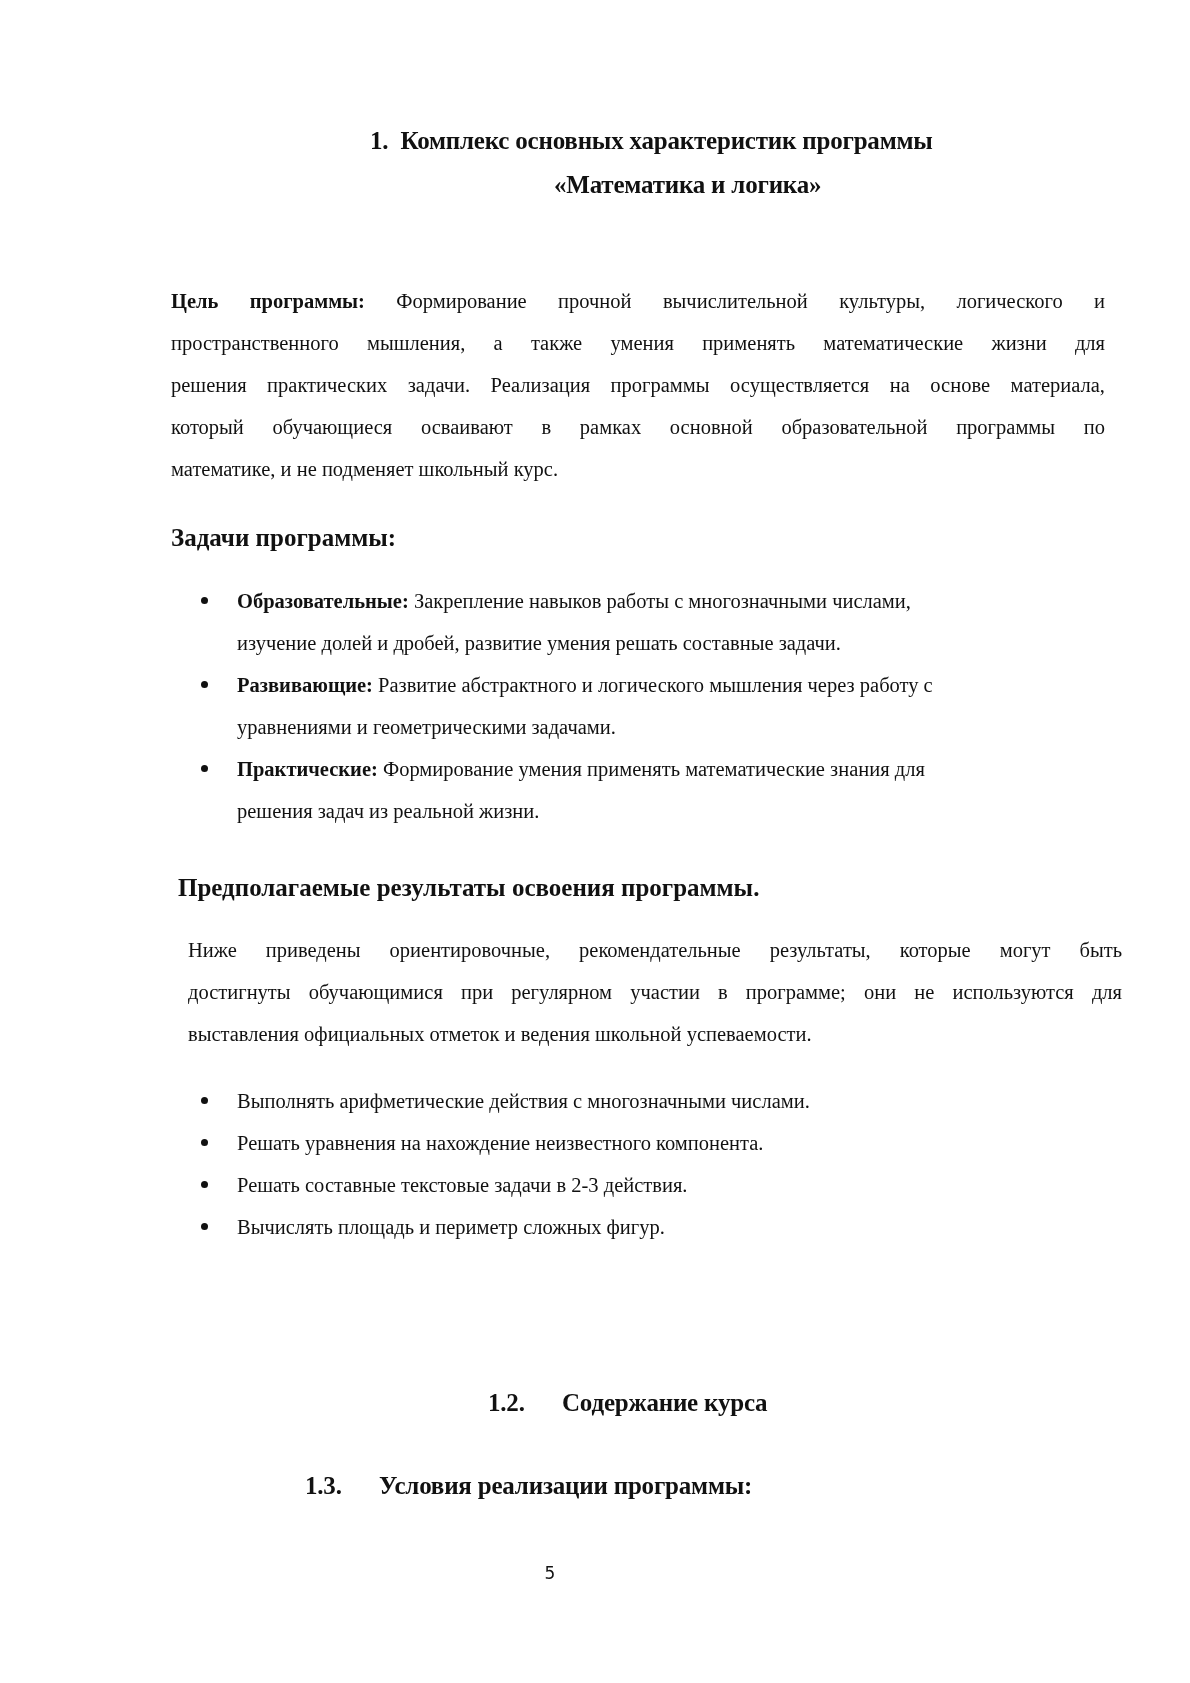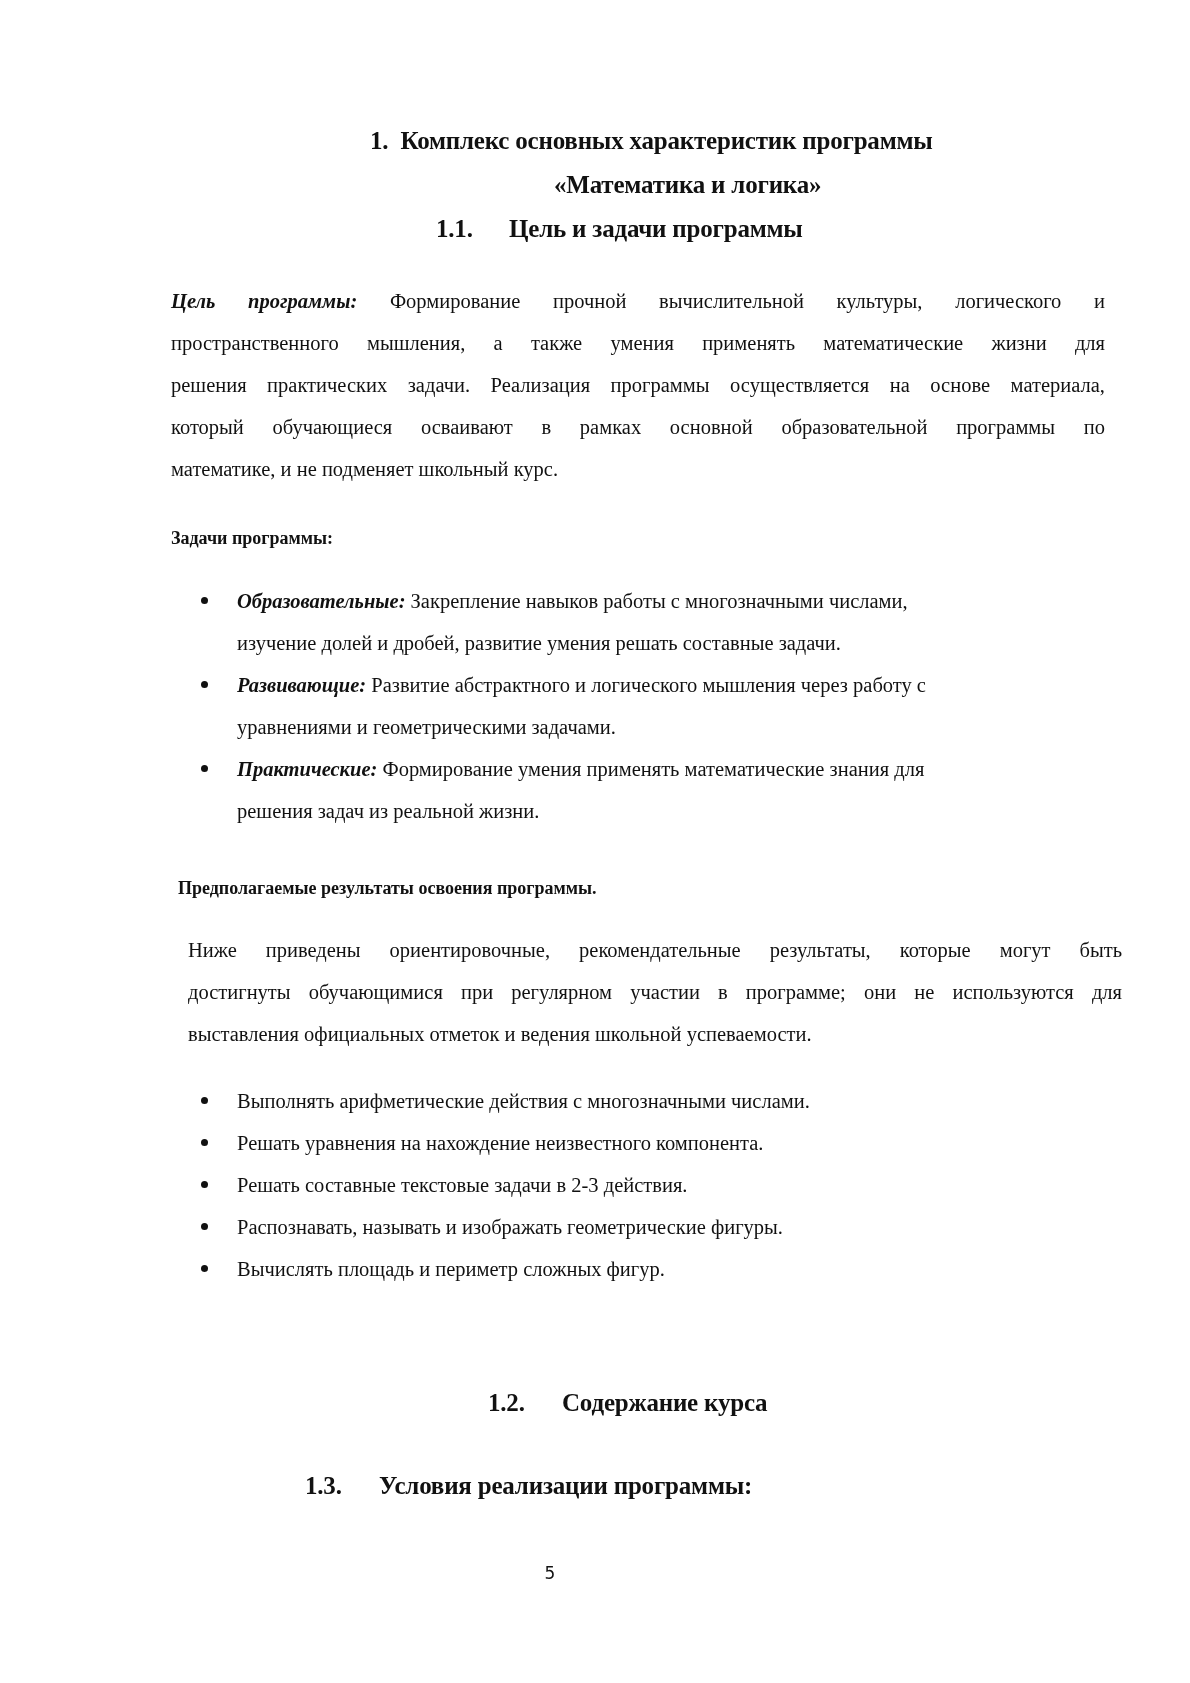--- a/index.html
+++ b/index.html
@@ -5,41 +5,38 @@
   html, body { margin: 0; padding: 0; background: #ffffff; }
   body { width: 1190px; height: 1683px; position: relative; overflow: hidden;
          font-family: "Liberation Serif", "DejaVu Serif", serif; color: #111; }
   .page { position: absolute; left: 0; top: 0; width: 1190px; height: 1451px; }
   .abs { position: absolute; }
   .h { font-weight: bold; font-size: 25px; line-height: 30px; white-space: nowrap; letter-spacing: -0.2px; }
   .h .num { display: inline-block; }
   .body-text { font-size: 20.5px; line-height: 42px; }
   .line { display: block; text-align: justify; text-align-last: justify; height: 42px; }
   .line.last { text-align-last: left; }
-  .bold { font-weight: bold; font-style: italic; }
-  .sub { font-weight: bold; font-size: 18px; line-height: 30px; }
+  .bold { font-weight: bold; }
+  .sub { font-weight: bold; font-size: 25px; line-height: 30px; }
   ul.bullets { list-style: none; margin: 0; padding: 0; }
   ul.bullets li { position: relative; padding-left: 66px; font-size: 20.5px; line-height: 42px; }
   ul.bullets li .dot { position: absolute; left: 30px; top: 17px; width: 7px; height: 7px;
                        border-radius: 50%; background: #111; }
   .pagenum { font-family: "DejaVu Sans", "Liberation Sans", sans-serif; font-size: 17px; }
 </style>
 </head>
 <body>
 
 <div class="page">
 
   <div class="abs h" style="left:370px; top:126px;">
     <span>1.</span>&nbsp;&nbsp;<span>Комплекс основных характеристик программы</span>
   </div>
   <div class="abs h" style="left:554px; top:170px;">«Математика и логика»</div>
 
-  <div class="abs h" style="left:436px; top:214px;">
-    <span class="num" style="width:73px;">1.1.</span><span>Цель и задачи программы</span>
-  </div>
 
   <div class="abs body-text" style="left:171px; top:280px; width:934px;">
     <span class="line"><span class="bold">Цель программы:</span><span> Формирование прочной вычислительной культуры, логического и</span></span>
     <span class="line">пространственного мышления, а также умения применять математические жизни для</span>
     <span class="line">решения практических задачи. Реализация программы осуществляется на основе материала,</span>
     <span class="line">который обучающиеся осваивают в рамках основной образовательной программы по</span>
     <span class="line last">математике, и не подменяет школьный курс.</span>
   </div>
 
   <div class="abs sub" style="left:171px; top:523px;">Задачи программы:</div>
@@ -67,21 +64,20 @@
   <div class="abs body-text" style="left:188px; top:929px; width:934px;">
     <span class="line">Ниже приведены ориентировочные, рекомендательные результаты, которые могут быть</span>
     <span class="line">достигнуты обучающимися при регулярном участии в программе; они не используются для</span>
     <span class="line last">выставления официальных отметок и ведения школьной успеваемости.</span>
   </div>
 
   <ul class="abs bullets" style="left:171px; top:1080px; width:934px;">
     <li><span class="dot"></span><span>Выполнять арифметические действия с многозначными числами.</span></li>
     <li><span class="dot"></span><span>Решать уравнения на нахождение неизвестного компонента.</span></li>
     <li><span class="dot"></span><span>Решать составные текстовые задачи в 2-3 действия.</span></li>
-    <li><span class="dot"></span><span>Распознавать, называть и изображать геометрические фигуры.</span></li>
     <li><span class="dot"></span><span>Вычислять площадь и периметр сложных фигур.</span></li>
   </ul>
 
   <div class="abs h" style="left:488px; top:1388px;">
     <span class="num" style="width:74px;">1.2.</span><span>Содержание курса</span>
   </div>
 
   <div class="abs h" style="left:305px; top:1471px;">
     <span class="num" style="width:74px;">1.3.</span><span>Условия реализации программы:</span>
   </div>

